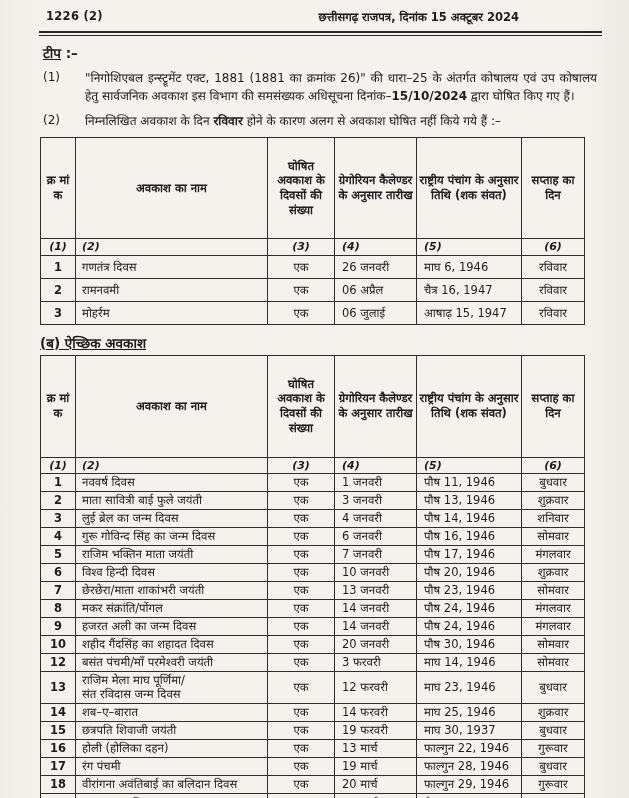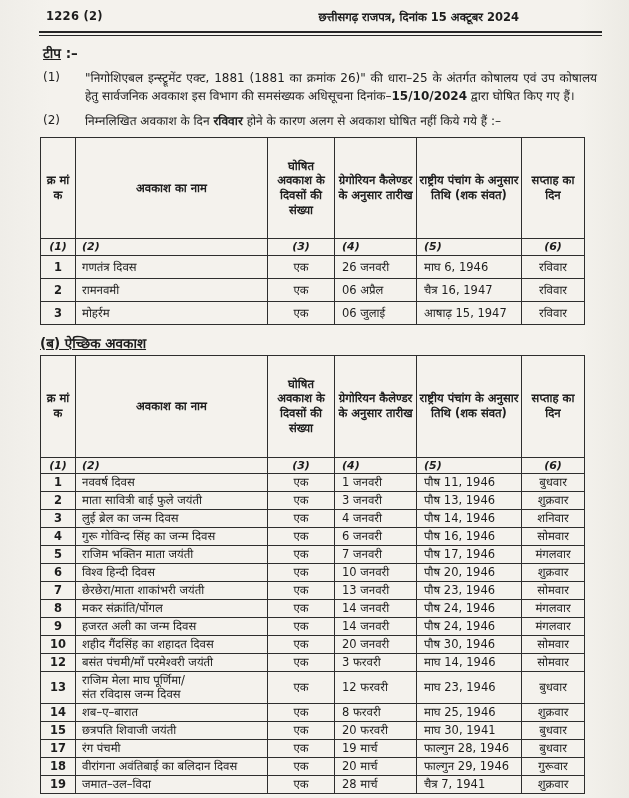--- a/index.html
+++ b/index.html
@@ -245,31 +245,39 @@
 संत रविदास जन्म दिवस</td>
           <td class="c2">एक</td>
           <td class="c3">12 फरवरी</td>
           <td class="c4">माघ 23, 1946</td>
           <td class="c5">बुधवार</td>
         </tr>
         <tr>
           <td class="c0">14</td>
           <td class="c1">शब–ए–बारात</td>
           <td class="c2">एक</td>
-          <td class="c3">8 फरवरी</td>
+          <td class="c3">14 फरवरी</td>
           <td class="c4">माघ 25, 1946</td>
           <td class="c5">शुक्रवार</td>
         </tr>
         <tr>
           <td class="c0">15</td>
           <td class="c1">छत्रपति शिवाजी जयंती</td>
           <td class="c2">एक</td>
-          <td class="c3">20 फरवरी</td>
-          <td class="c4">माघ 30, 1941</td>
+          <td class="c3">19 फरवरी</td>
+          <td class="c4">माघ 30, 1937</td>
           <td class="c5">बुधवार</td>
+        </tr>
+        <tr>
+          <td class="c0">16</td>
+          <td class="c1">होली (होलिका दहन)</td>
+          <td class="c2">एक</td>
+          <td class="c3">13 मार्च</td>
+          <td class="c4">फाल्गुन 22, 1946</td>
+          <td class="c5">गुरूवार</td>
         </tr>
         <tr>
           <td class="c0">17</td>
           <td class="c1">रंग पंचमी</td>
           <td class="c2">एक</td>
           <td class="c3">19 मार्च</td>
           <td class="c4">फाल्गुन 28, 1946</td>
           <td class="c5">बुधवार</td>
         </tr>
         <tr>

